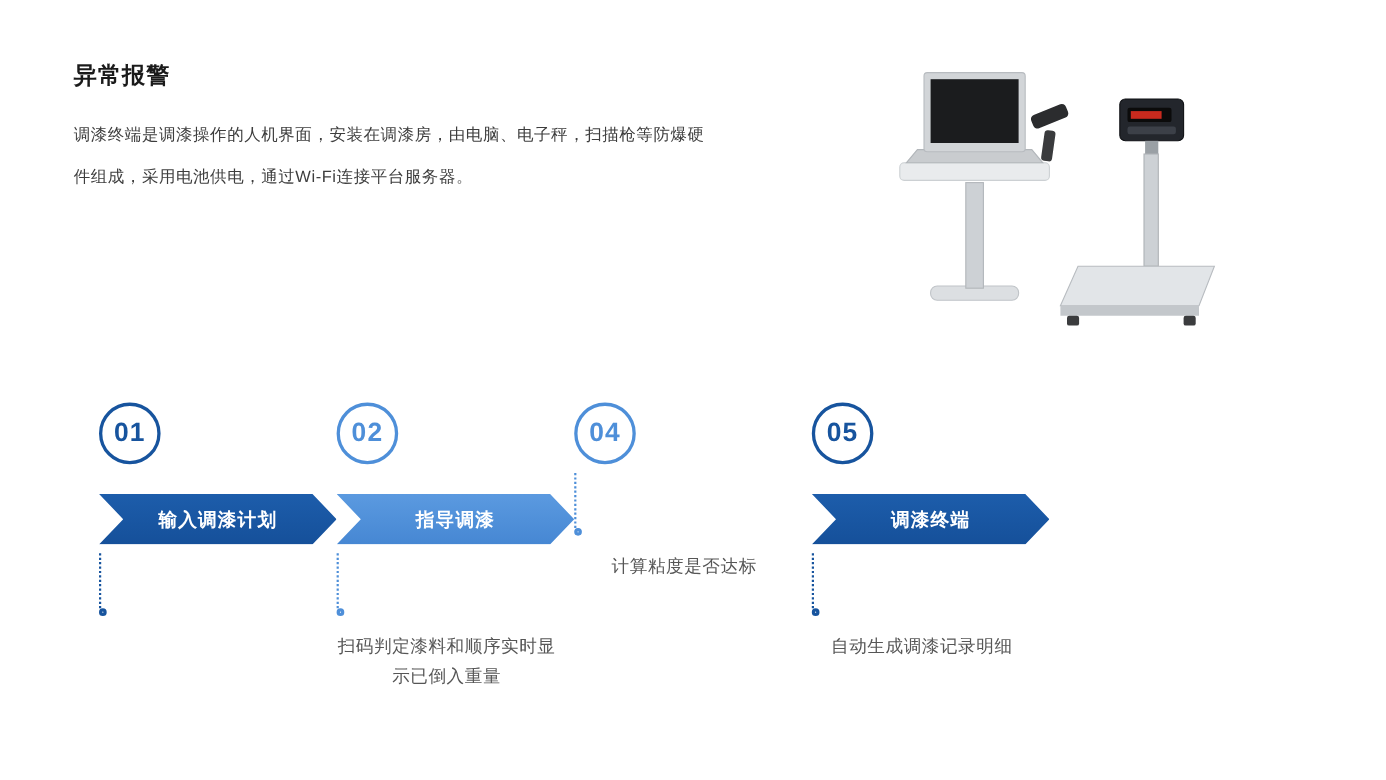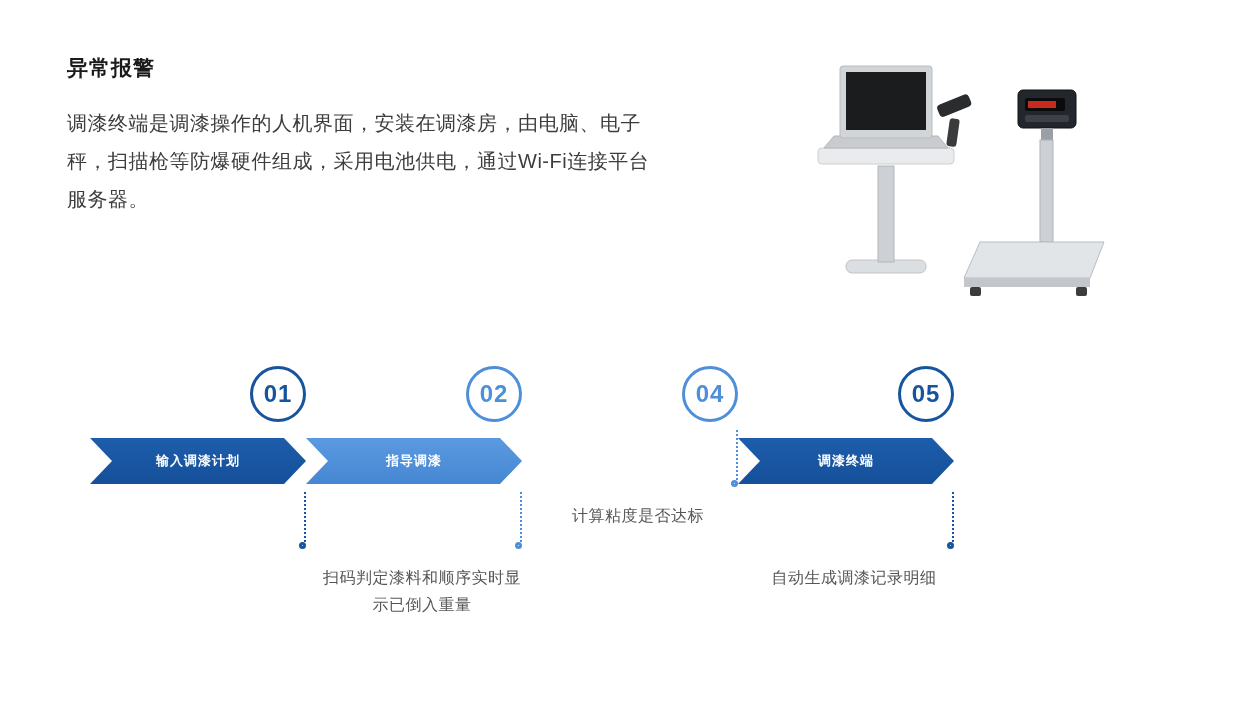--- a/index.html
+++ b/index.html
@@ -9,21 +9,21 @@
     font-family: "Liberation Sans", "DejaVu Sans", sans-serif;
     position: relative;
     overflow: hidden;
   }
 
   
   .header { position: absolute; top: 54px; left: 67px; width: 660px; }
   .title { font-size: 21px; font-weight: bold; color: #1a1a1a; letter-spacing: 1px; }
   .desc {
     margin-top: 22px;
-    font-size: 20px;
+    font-size: 15px;
     color: #3d3d3d;
     line-height: 38px;
     max-width: 584px;
     letter-spacing: 0.5px;
   }
 
   
   .product { position: absolute; top: 50px; left: 790px; width: 330px; height: 265px; }
 
   
@@ -31,41 +31,41 @@
     position: absolute;
     top: 366px;
     left: 90px;
     width: 1080px;
     display: flex;
   }
   .step {
     width: 216px;
     display: flex;
     flex-direction: column;
-    align-items: flex-end;
+    align-items: flex-start;
   }
   .num-circle {
     width: 56px; height: 56px;
     border-radius: 50%;
     border: 3px solid;
     background: #fff;
     display: flex; align-items: center; justify-content: center;
     font-size: 24px; font-weight: bold;
     letter-spacing: 1px;
   }
   .step.dark  .num-circle { border-color: #17549e; color: #17549e; }
   .step.light .num-circle { border-color: #4e8fd9; color: #4e8fd9; }
 
   .banner {
-    margin-top: 16px;
+    margin-top: 27px;
     width: 100%;
     height: 46px;
     display: flex; align-items: center; justify-content: center;
     color: #ffffff;
-    font-size: 13px;
+    font-size: 17px;
     font-weight: bold;
     letter-spacing: 1px;
     clip-path: polygon(0 0, calc(100% - 22px) 0, 100% 50%, calc(100% - 22px) 100%, 0 100%, 22px 50%);
   }
   .step.dark  .banner { background: linear-gradient(180deg, #1d5dab, #15509a); }
   .step.light .banner { background: linear-gradient(180deg, #5b9ae0, #4687d3); }
 
   .dotline { width: 0; height: 50px; margin-top: 8px; border-left: 2px dotted; }
   .step.dark  .dotline { border-color: #17549e; }
   .step.light .dotline { border-color: #4e8fd9; }

